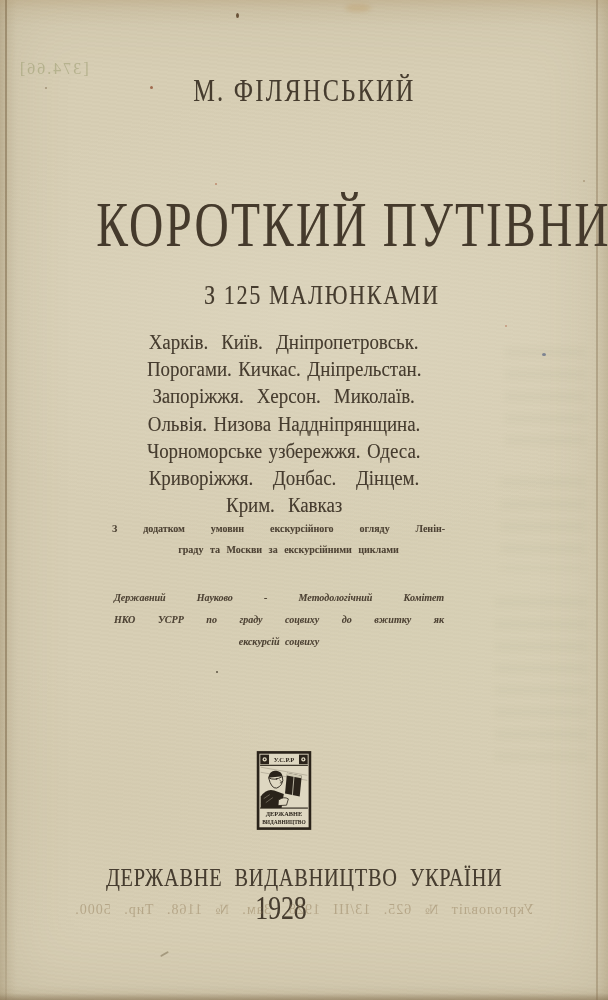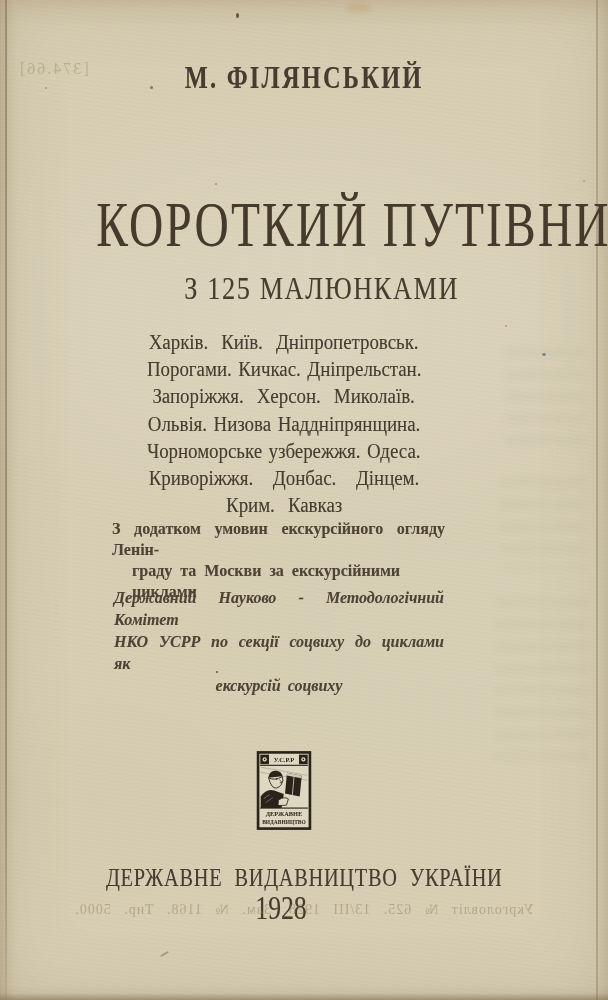--- a/index.html
+++ b/index.html
@@ -17,36 +17,36 @@
       linear-gradient(270deg, rgba(158,138,102,0.24) 0px, rgba(158,138,102,0) 13px),
       repeating-linear-gradient(7deg, rgba(255,255,255,0.014) 0 2px, rgba(90,80,60,0.016) 2px 4px);
     box-shadow: inset 0 0 70px rgba(118,98,68,0.18);
     font-family:"Liberation Serif", serif; color:var(--ink);
   }
   .abs { position:absolute; }
   .ctr { left:0; right:0; text-align:center; }
   .cond { display:inline-block; transform:scaleX(var(--sx,.78)); transform-origin:50% 0; white-space:pre; }
   .ink { color:var(--ink); text-shadow:.3px .3px 0 rgba(70,58,44,.30); }
 
-  .author    { top:59px;  font-size:32px; letter-spacing:3px;font-weight:bold; }
+  .author    { top:72px;  font-size:32px; letter-spacing:3px; }
   .author .cond { --sx:.76; }
   .title     { top:188px; font-size:64px; letter-spacing:3px; color:#453a2c; }
   .title .cond { --sx:.74; }
-  .subtitle  { top:270px; font-size:32px; letter-spacing:2px;margin-left:36px; }
+  .subtitle  { top:280px; font-size:27px; letter-spacing:2px;margin-left:36px; }
   .subtitle .cond { --sx:.82; }
 
   .routes { top:329px; font-size:20.5px; line-height:27.2px; transform:translateX(-20px); }
   .routes .cond { --sx:.92; word-spacing:2px; }
 
-  .note { font-weight:bold; font-size:16px; color:#4e4335;
+  .note { font-weight:bold; font-size:10px; color:#4e4335;
           text-shadow:.2px .2px 0 rgba(70,58,44,.25); }
   .note1 { left:112px; top:518px; width:333px; line-height:21px; }
   .note2 { left:114px; top:587px; width:330px; line-height:22px;font-style:italic; }
   .just  { text-align:justify; text-align-last:justify; word-spacing:3px; }
-  .ind   { text-align:left; padding-left:20px; word-spacing:4px; }
+  .ind   { text-align:center; padding-left:20px; word-spacing:4px; }
   .cline { text-align:center; word-spacing:3px; }
 
   .emblem { left:256px; top:751px; width:56px; height:79px; }
 
   .publisher { top:863px; font-size:26px; letter-spacing:1px; word-spacing:8px; }
   .publisher .cond { --sx:.78; }
   .year { top:890px; font-size:33px; transform:translateX(-23px); }
   .year .cond { --sx:.78; }
 
   .bleed { color:rgba(142,120,84,0.45); filter:blur(.4px); transform:scaleX(-1); }
@@ -99,21 +99,21 @@
     <div><span class="cond">Крим.  Кавказ</span></div>
   </div>
 
   <div class="abs note note1">
     <div class="just">З додатком умовин екскурсійного огляду Ленін-</div>
     <div class="ind">граду та Москви за екскурсійними циклами</div>
   </div>
 
   <div class="abs note note2">
     <div class="just">Державний  Науково - Методологічний  Комітет</div>
-    <div class="just">НКО УСРР по секції соцвиху до циклами як</div>
+    <div class="just">НКО УСРР по граду соцвиху до вжитку як</div>
     <div class="cline">екскурсій соцвиху</div>
   </div>
 
   <div class="abs emblem">
     <svg viewBox="0 0 54 78" width="56" height="79">
       <rect x="1.4" y="1.4" width="51.2" height="75.2" fill="#ded7c1" stroke="#2a231a" stroke-width="2.6"></rect>
 
       <g>
         <rect x="3.6" y="3.6" width="8.6" height="9.4" fill="#2a231a"></rect>
         <circle cx="7.9" cy="8.3" r="2.1" fill="#ded7c1"></circle>

